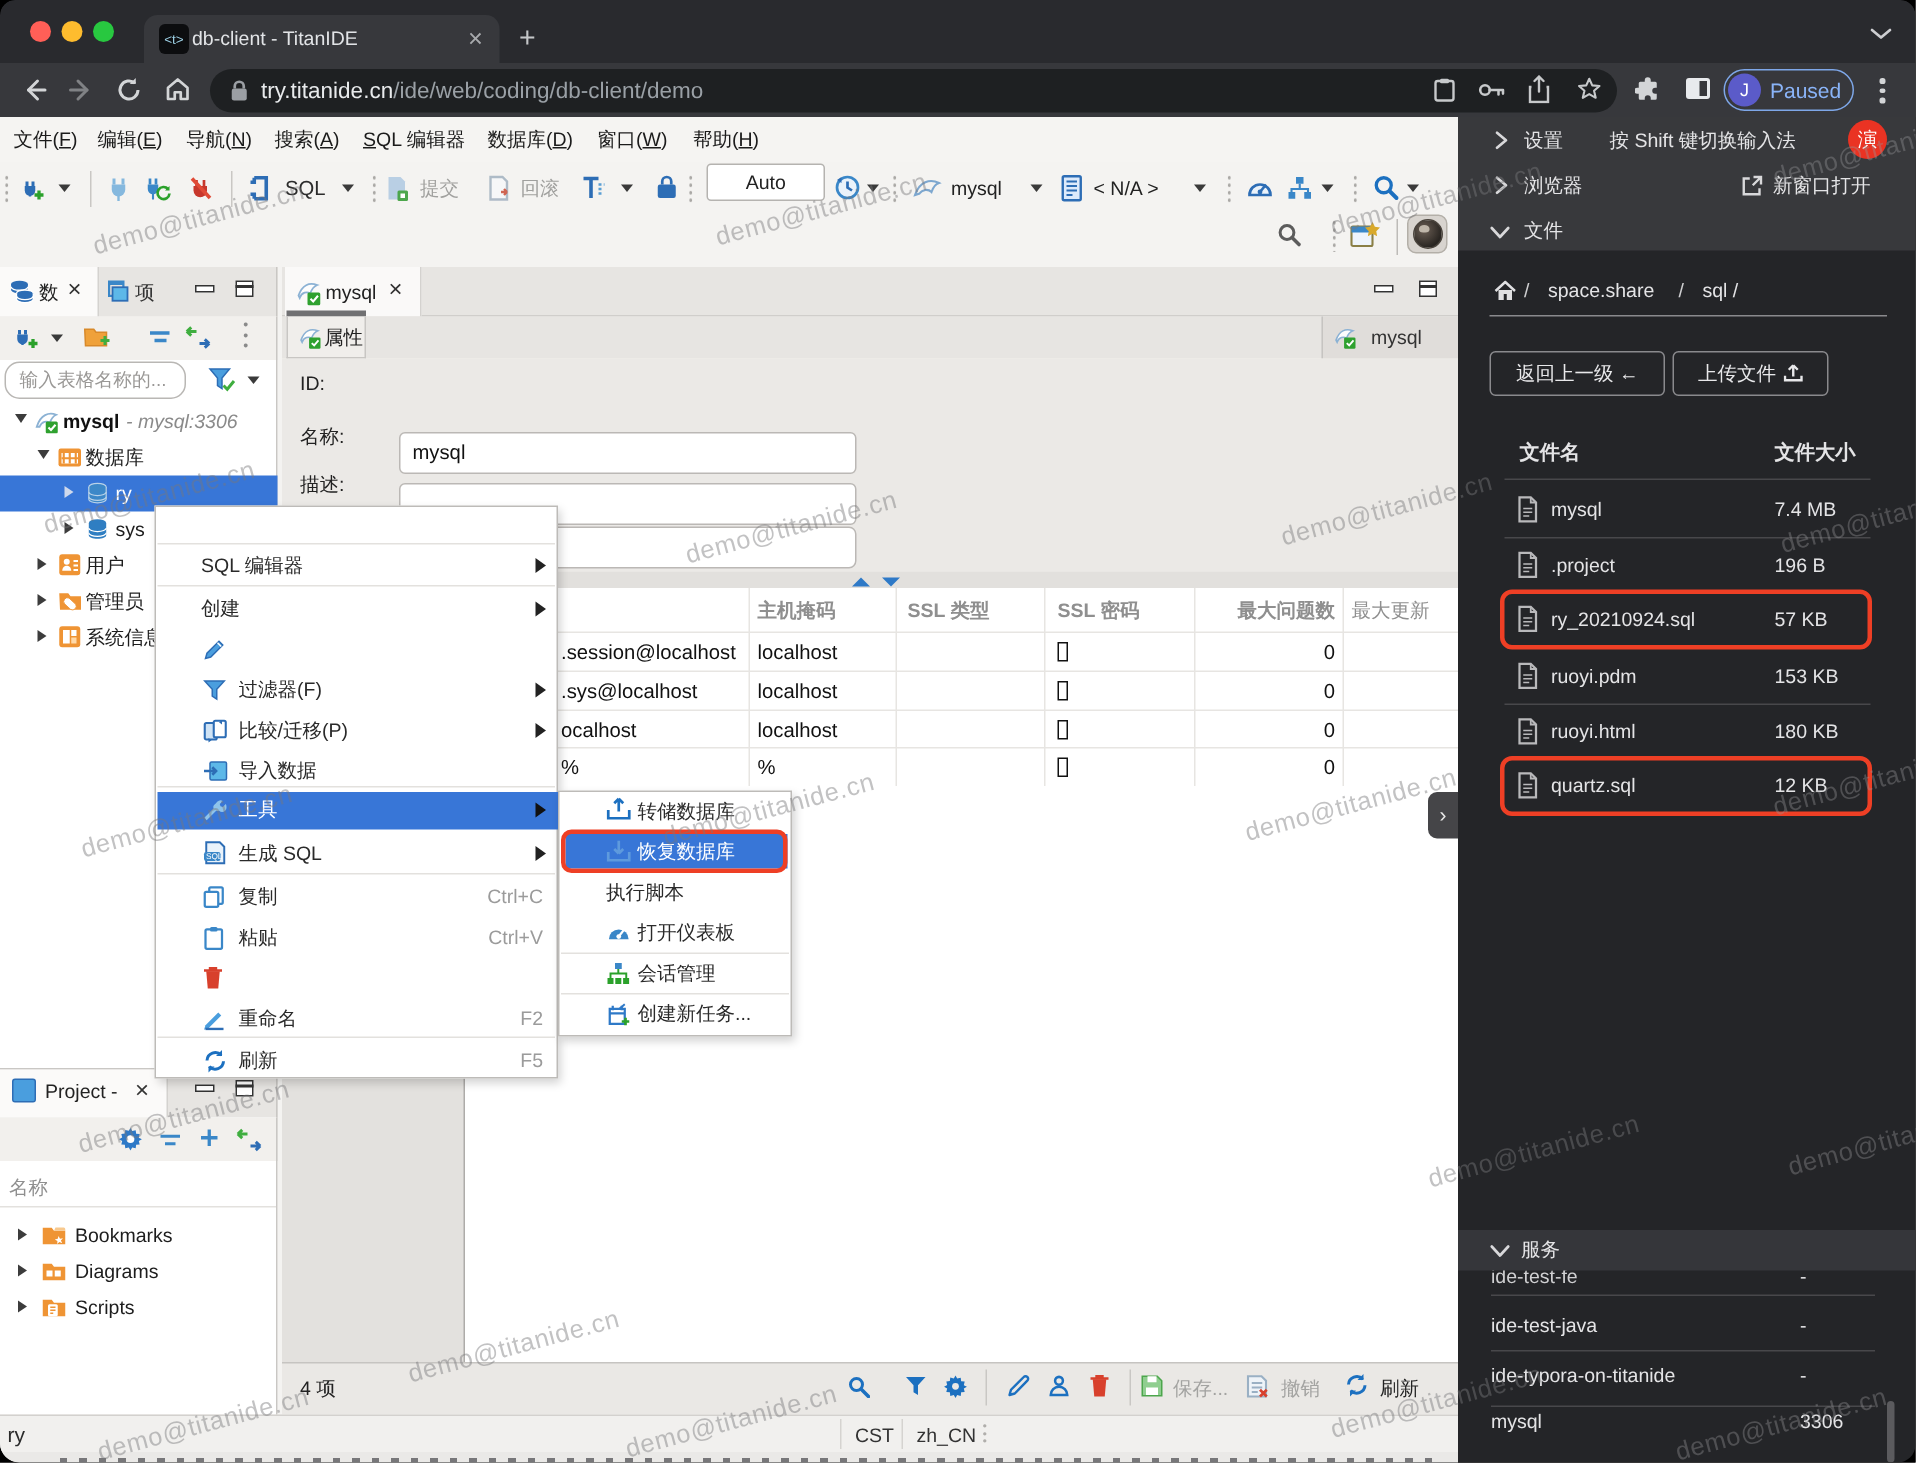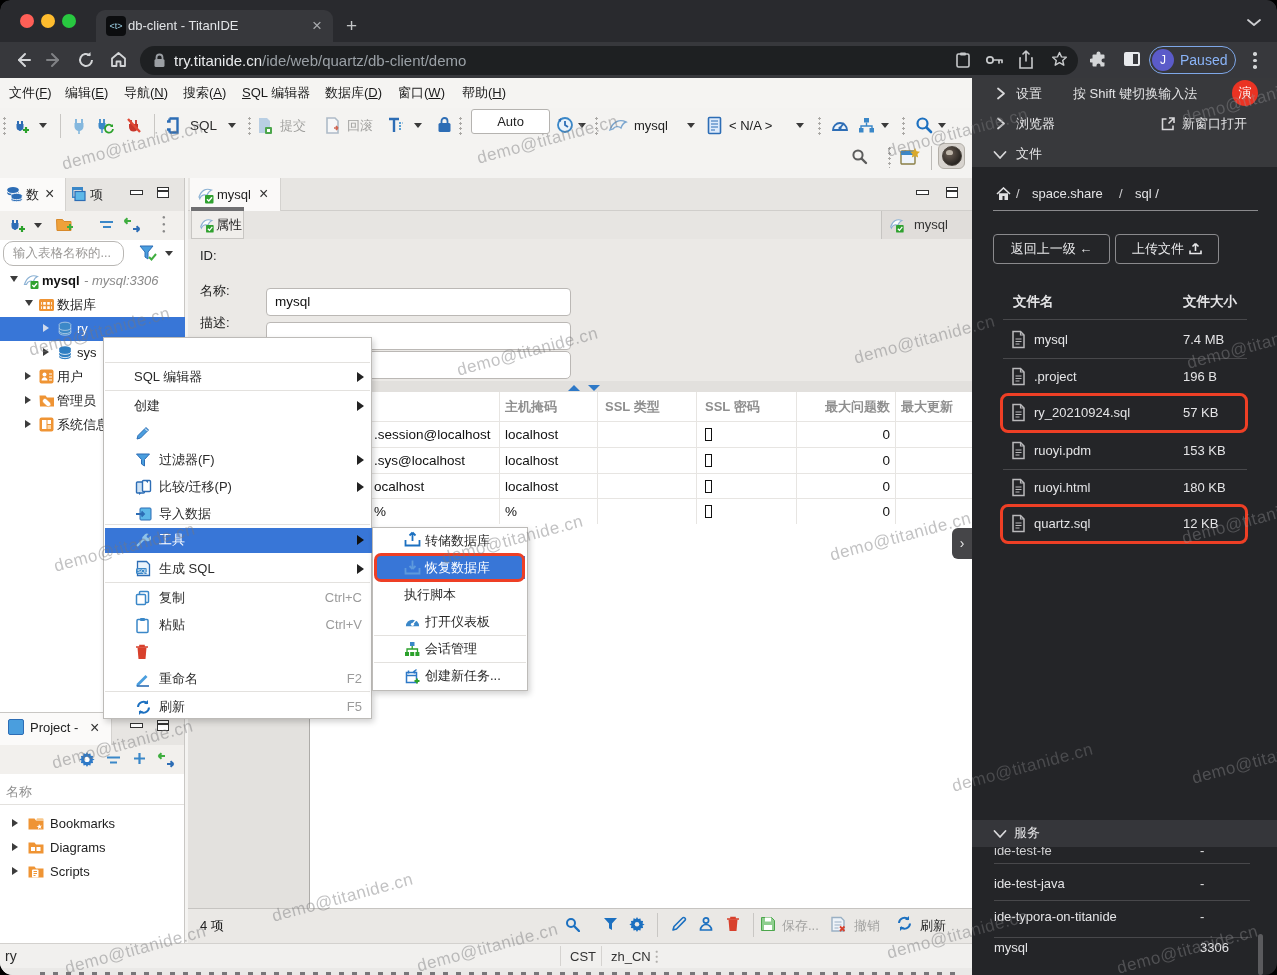--- a/index.html
+++ b/index.html
@@ -48,21 +48,21 @@
       <path d="M13.5 1v4h-4z" fill="#d3d5d7"></path>
     </svg>
 <svg class="ab" style="left:109px;top:50px" width="19" height="19" viewBox="0 0 19 19">
       <path d="M3 8.5 9.5 3 16 8.5V16h-4.5v-4.5h-4V16H3z" stroke="#d3d5d7" stroke-width="1.8" fill="none" stroke-linejoin="round"></path>
     </svg>
 <div class="ab" style="left:140px;top:46px;width:938px;height:29px;background:#1e2022;border-radius:15px"></div>
 <svg class="ab" style="left:153px;top:53px" width="13" height="15" viewBox="0 0 13 15">
       <rect x="1.5" y="6" width="10" height="8" rx="1.5" fill="#9b9fa4"></rect>
       <path d="M3.5 6V4.5a3 3 0 0 1 6 0V6" stroke="#9b9fa4" stroke-width="1.8" fill="none"></path>
     </svg>
-<div class="ab" style="left:174px;top:47px;font-size:15px;line-height:27px;color:#e8eaec">try.titanide.cn<span style="color:#9aa0a6">/ide/web/quartz/db-client/demo</span></div>
+<div class="ab" style="left:174px;top:47px;font-size:15px;line-height:27px;color:#e8eaec">try.titanide.cn<span style="color:#9aa0a6">/ide/web/coding/db-client/demo</span></div>
 <svg class="ab" style="left:955px;top:51px" width="16" height="18" viewBox="0 0 16 18">
       <rect x="2" y="3" width="12" height="13" rx="1.5" stroke="#c7c9cb" stroke-width="1.6" fill="none"></rect>
       <rect x="5" y="1.5" width="6" height="3" rx="1" fill="#c7c9cb"></rect>
     </svg>
 <svg class="ab" style="left:985px;top:54px" width="20" height="12" viewBox="0 0 20 12">
       <circle cx="5" cy="6" r="3.2" stroke="#c7c9cb" stroke-width="1.7" fill="none"></circle>
       <path d="M8 6h9M14 6v3M17 6v2.4" stroke="#c7c9cb" stroke-width="1.7" stroke-linecap="round"></path>
     </svg>
 <svg class="ab" style="left:1018px;top:50px" width="16" height="19" viewBox="0 0 16 19">
       <path d="M8 1v10M8 1 5 4M8 1l3 3" stroke="#c7c9cb" stroke-width="1.6" fill="none" stroke-linecap="round" stroke-linejoin="round"></path>
@@ -430,21 +430,21 @@
 <div class="ab" style="left:707px;top:214px;width:1px;height:132px;background:#e7e5e2"></div>
 <div class="ab" style="left:0;top:243px;width:784px;height:1px;background:#e7e5e2"></div>
 <div class="ab" style="left:0;top:269px;width:784px;height:1px;background:#e7e5e2"></div>
 <div class="ab" style="left:0;top:295px;width:784px;height:1px;background:#e7e5e2"></div>
 <div class="ab" style="left:0;top:320px;width:784px;height:1px;background:#e7e5e2"></div>
 <div class="ab" style="left:0;top:346px;width:784px;height:1px;background:#e7e5e2"></div>
 <div class="ab" style="left:317px;top:217px;font-size:13px;font-weight:bold;color:#8f8f8f;line-height:24px">主机掩码</div>
 <div class="ab" style="left:417px;top:217px;font-size:13px;font-weight:bold;color:#8f8f8f;line-height:24px">SSL 类型</div>
 <div class="ab" style="left:517px;top:217px;font-size:13px;font-weight:bold;color:#8f8f8f;line-height:24px">SSL 密码</div>
 <div class="ab" style="left:600px;top:217px;width:102px;text-align:right;font-size:13px;font-weight:bold;color:#8f8f8f;line-height:24px">最大问题数</div>
-<div class="ab" style="left:713px;top:217px;font-size:13px;font-weight:bold;color:#8f8f8f;line-height:24px;width:71px;overflow:hidden">最大更新</div>
+<div class="ab" style="left:713px;top:217px;font-size:13px;font-weight:normal;color:#8f8f8f;line-height:24px;width:71px;overflow:hidden">最大更新</div>
 <div class="ab" style="left:186px;top:245px;font-size:13.5px;color:#111;line-height:24px">.session@localhost</div>
 <div class="ab" style="left:186px;top:271px;font-size:13.5px;color:#111;line-height:24px">.sys@localhost</div>
 <div class="ab" style="left:186px;top:297px;font-size:13.5px;color:#111;line-height:24px">ocalhost</div>
 <div class="ab" style="left:186px;top:322px;font-size:13.5px;color:#111;line-height:24px">%</div>
 <div class="ab" style="left:317px;top:245px;font-size:13.5px;color:#111;line-height:24px">localhost</div>
 <div class="ab" style="left:317px;top:271px;font-size:13.5px;color:#111;line-height:24px">localhost</div>
 <div class="ab" style="left:317px;top:297px;font-size:13.5px;color:#111;line-height:24px">localhost</div>
 <div class="ab" style="left:317px;top:322px;font-size:13.5px;color:#111;line-height:24px">%</div>
 <div class="ab" style="left:517px;top:250px;width:7px;height:13px;border:1px solid #111"></div>
 <div class="ab" style="left:517px;top:276px;width:7px;height:13px;border:1px solid #111"></div>

